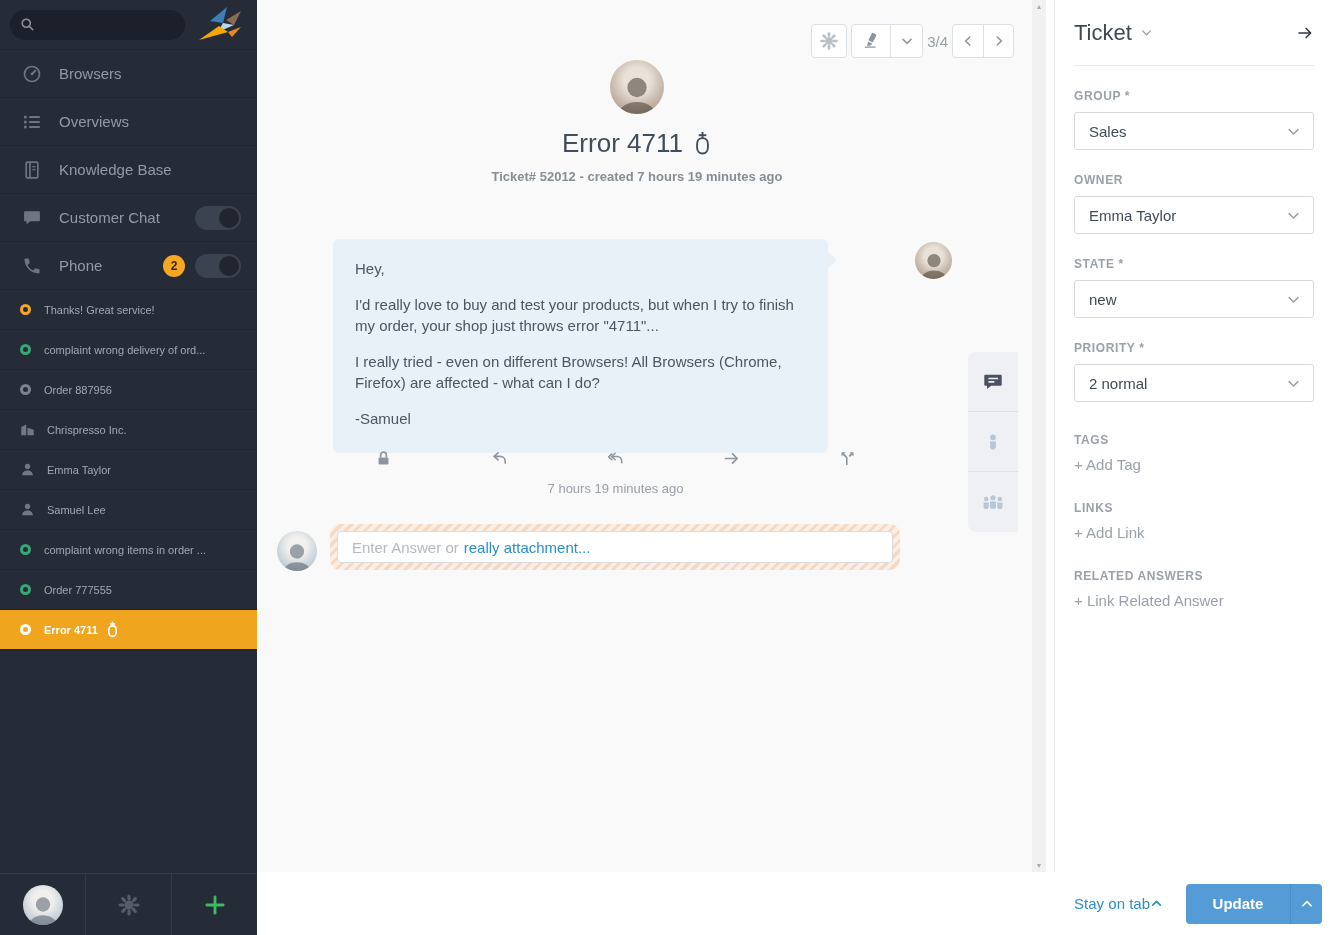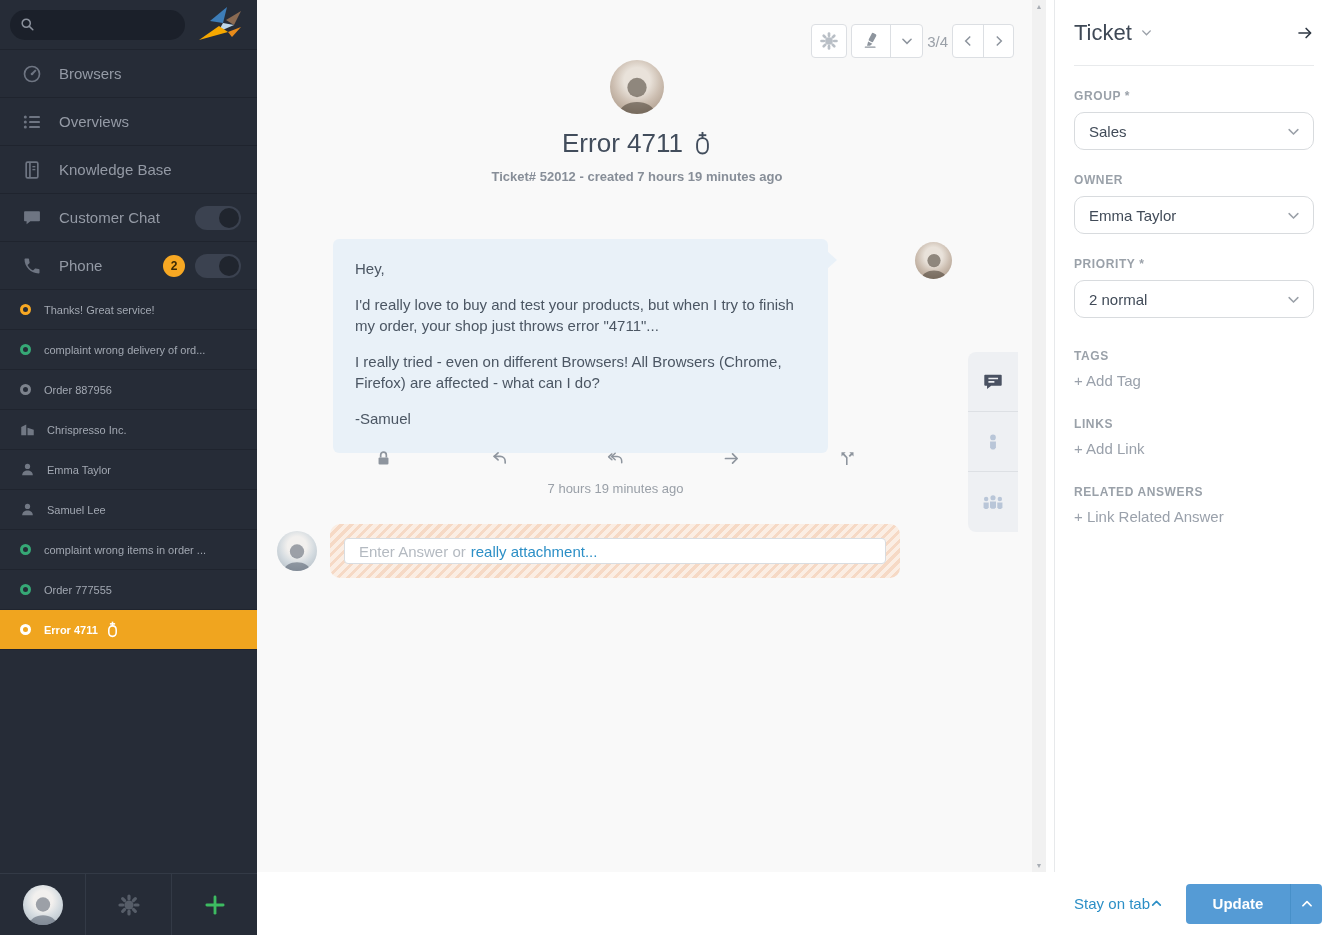--- a/index.html
+++ b/index.html
@@ -65,42 +65,42 @@
   .bubble{position:absolute;left:76px;top:239px;width:495px;background:var(--bubble-bg);border-radius:6px;padding:19px 22px 22px;color:var(--bubble-text);font-size:15px;line-height:1.4;}
   .bubble p{margin-bottom:15px;}
   .bubble p:last-child{margin-bottom:2px;}
   .bubble .tail{position:absolute;right:-9px;top:12px;width:0;height:0;border-top:9px solid transparent;border-bottom:9px solid transparent;border-left:10px solid var(--bubble-bg);}
   .cust-avatar{position:absolute;left:658px;top:242px;width:37px;height:37px;}
   .article-actions{position:absolute;left:76px;top:450px;width:565px;display:flex;justify-content:space-between;padding:0 42px;color:var(--icon-gray);}
   .article-actions .a-icon{width:17px;cursor:pointer;}
   .article-time{position:absolute;left:76px;top:481px;width:565px;text-align:center;font-size:13px;color:#9aa0a8;}
   .reply-row{position:absolute;left:0;top:524px;width:760px;}
   .reply-avatar{position:absolute;left:20px;top:7px;width:40px;height:40px;}
-  .reply-wrap{position:absolute;left:73px;top:0;width:570px;height:54px;border-radius:10px;padding:14px;
+  .reply-wrap{position:absolute;left:73px;top:0;width:570px;height:46px;border-radius:10px;padding:7px;
      background:repeating-linear-gradient(135deg,#f6d9c5 0 3px,#fbeee4 3px 7px);}
   .reply-input{width:100%;height:100%;background:#fff;border:1px solid #d8dde2;border-radius:4px;display:flex;align-items:center;padding:0 14px;font-size:15px;color:#b4bac1;cursor:text;}
   .reply-input .attach{color:var(--link-blue);margin-left:5px;cursor:pointer;}
   .side-tabs{position:absolute;right:14px;top:352px;width:50px;background:#eef0f3;border-radius:8px 0 0 8px;overflow:hidden;}
   .side-tab{height:60px;display:flex;align-items:center;justify-content:center;border-bottom:1px solid #dde0e4;color:#b9c6d8;cursor:pointer;}
   .side-tab:last-child{border-bottom:none;}
   .side-tab.active{color:#4a5262;}
   .scrollbar{position:absolute;left:1032px;top:0;width:14px;height:872px;background:#f1f1f1;z-index:4;}
   .scrollbar .sb-arrow{position:absolute;left:0;width:14px;text-align:center;font-size:7px;color:#a9aeb5;cursor:pointer;}
   .sb-up{top:3px;} .sb-down{bottom:3px;}
   .gap-strip{position:absolute;left:1046px;top:0;width:8px;height:872px;background:#fff;}
 
   
   .pane{position:absolute;left:1054px;top:0;width:276px;height:872px;background:#fff;border-left:1px solid #e7e9eb;padding:0 16px 0 19px;}
   .pane-head{height:66px;display:flex;align-items:center;border-bottom:1px solid #e8eaec;}
   .pane-title{font-size:22px;color:#3f4956;cursor:pointer;display:flex;align-items:center;gap:8px;}
   .pane-title .chev{color:#9aa0a8;}
   .pane-arrow{margin-left:auto;color:#2f3844;cursor:pointer;}
   .field{margin-top:23px;}
   .f-label{font-size:12px;font-weight:bold;letter-spacing:.6px;color:var(--pane-label);}
-  .f-select{margin-top:9px;height:38px;border:1px solid #d8dbde;border-radius:10px;background:#fff;display:flex;align-items:center;padding:0 12px 0 14px;font-size:15px;color:#414b58;cursor:pointer;justify-content:flex-end;}
+  .f-select{margin-top:9px;height:38px;border:1px solid #d8dbde;border-radius:3px;background:#fff;display:flex;align-items:center;padding:0 12px 0 14px;font-size:15px;color:#414b58;cursor:pointer;justify-content:flex-end;}
   .f-select .chev{margin-left:auto;color:#9aa0a8;}
   .p-section{margin-top:28px;}
   .p-section .f-label{letter-spacing:.6px;}
   .p-link{margin-top:9px;font-size:15px;color:var(--gray-link);cursor:pointer;display:inline-block;}
   .p-section.first{margin-top:31px;}
 
   
   .footer{position:absolute;left:257px;bottom:0;width:1073px;height:63px;background:#fff;display:flex;align-items:center;justify-content:flex-end;padding-right:8px;z-index:6;}
   .stay-link{color:var(--link-blue);font-size:15px;display:flex;align-items:center;gap:0;cursor:pointer;margin-right:23px;}
   .update-btn{display:flex;height:40px;border-radius:4px;overflow:hidden;background:var(--button-blue);color:#fff;cursor:pointer;}
@@ -436,20 +436,29 @@
   <div class="field">
     <div class="f-label"><span>OWNER</span></div>
     <div class="f-select">
       <span>Emma Taylor</span>
       <svg class="chev" width="15" height="15" viewBox="0 0 24 24" fill="none" stroke="currentColor" stroke-width="2.4" stroke-linecap="round">
           <path d="M5 9l7 7 7-7"></path>
         </svg>
     </div>
   </div>
   <div class="field">
+    <div class="f-label"><span>STATE</span> <span class="req">*</span></div>
+    <div class="f-select">
+      <span>new</span>
+      <svg class="chev" width="15" height="15" viewBox="0 0 24 24" fill="none" stroke="currentColor" stroke-width="2.4" stroke-linecap="round">
+          <path d="M5 9l7 7 7-7"></path>
+        </svg>
+    </div>
+  </div>
+  <div class="field">
     <div class="f-label"><span>PRIORITY</span> <span class="req">*</span></div>
     <div class="f-select">
       <span>2 normal</span>
       <svg class="chev" width="15" height="15" viewBox="0 0 24 24" fill="none" stroke="currentColor" stroke-width="2.4" stroke-linecap="round">
           <path d="M5 9l7 7 7-7"></path>
         </svg>
     </div>
   </div>
 
   <div class="p-section first">

